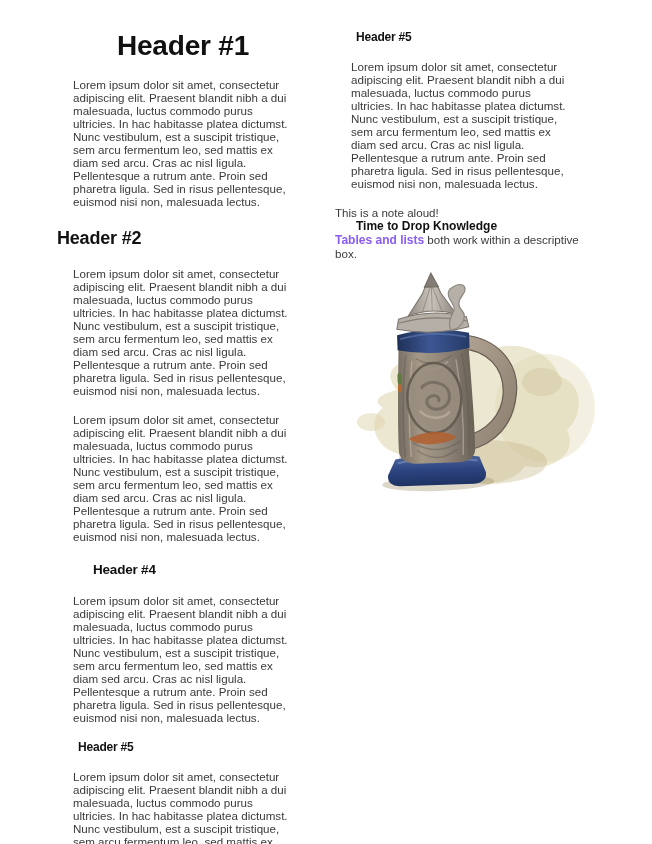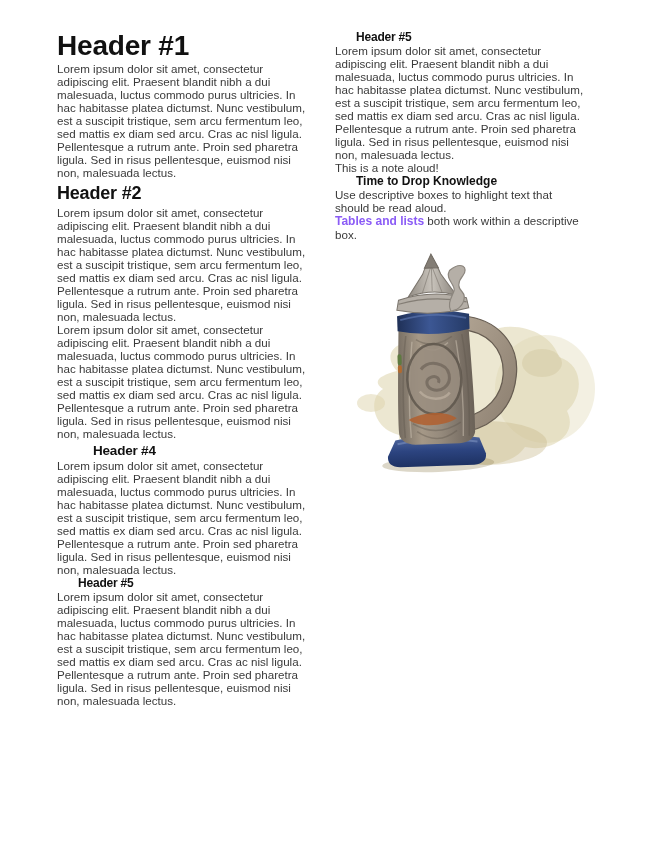--- a/index.html
+++ b/index.html
@@ -9,27 +9,27 @@
     color:#333333;
   }
   .page{
     position:absolute;inset:0;
     padding:30px 0 0 57px;
     display:flex;gap:26px;
     box-sizing:border-box;
   }
   .col{width:252px;flex:0 0 252px;}
   .sec h1,.sec h2,.sec h3,.sec h4,.sec h5{color:#111111;margin:0;font-weight:700;letter-spacing:-0.2px;}
-  .sec h1{font-size:28px;line-height:32px;}
+  .sec h1{font-size:28px;line-height:32px;text-align:center;}
   .sec h2{font-size:18px;line-height:25px;padding-top:2px;}
   .sec h3{font-size:16.5px;line-height:19px;padding-top:3px;}
   .sec h4{font-size:13.5px;line-height:16px;padding-top:3px;padding-left:36px;}
   .sec h5,.mini-head{font-size:12px;line-height:14px;color:#111111;font-weight:700;margin:0;padding-left:21px;}
   .body-text{
-    font-size:11.6px;line-height:13px;margin:0;color:#3a3a3a;
+    font-size:11.6px;line-height:13px;margin:16px;color:#3a3a3a;
   }
   .note-line{font-size:11.6px;line-height:13px;margin:0;color:#3a3a3a;}
   .note-line b{color:#8b5cf6;font-size:12px;}
   .illus{display:block;margin:10px 0 0 2px;}
 </style>
 </head>
 <body>
 
 <div class="page">
 
@@ -57,21 +57,20 @@
 
   <div class="col">
     <div class="sec">
       <h5>Header #5</h5>
       <p class="body-text">Lorem ipsum dolor sit amet, consectetur adipiscing elit. Praesent blandit nibh a dui malesuada, luctus commodo purus ultricies. In hac habitasse platea dictumst. Nunc vestibulum, est a suscipit tristique, sem arcu fermentum leo, sed mattis ex diam sed arcu. Cras ac nisl ligula. Pellentesque a rutrum ante. Proin sed pharetra ligula. Sed in risus pellentesque, euismod nisi non, malesuada lectus.</p>
     </div>
 
     <p class="note-line">This is a note aloud!</p>
 
     <p class="mini-head">Time to Drop Knowledge</p>
-    <p class="note-line">Use descriptive boxes to highlight text that should be read aloud.</p>
     <p class="note-line"><b>Tables and lists</b><span> both work within a descriptive box.</span></p>
 
     <svg class="illus" width="292" height="232" viewBox="0 0 292 232" aria-hidden="true">
       <defs>
         <linearGradient id="bodyGrad" x1="0" y1="0" x2="1" y2="0">
           <stop offset="0" stop-color="#746b60"></stop>
           <stop offset="0.3" stop-color="#a59887"></stop>
           <stop offset="0.55" stop-color="#958a7c"></stop>
           <stop offset="0.8" stop-color="#7e7469"></stop>
           <stop offset="1" stop-color="#6a6157"></stop>

